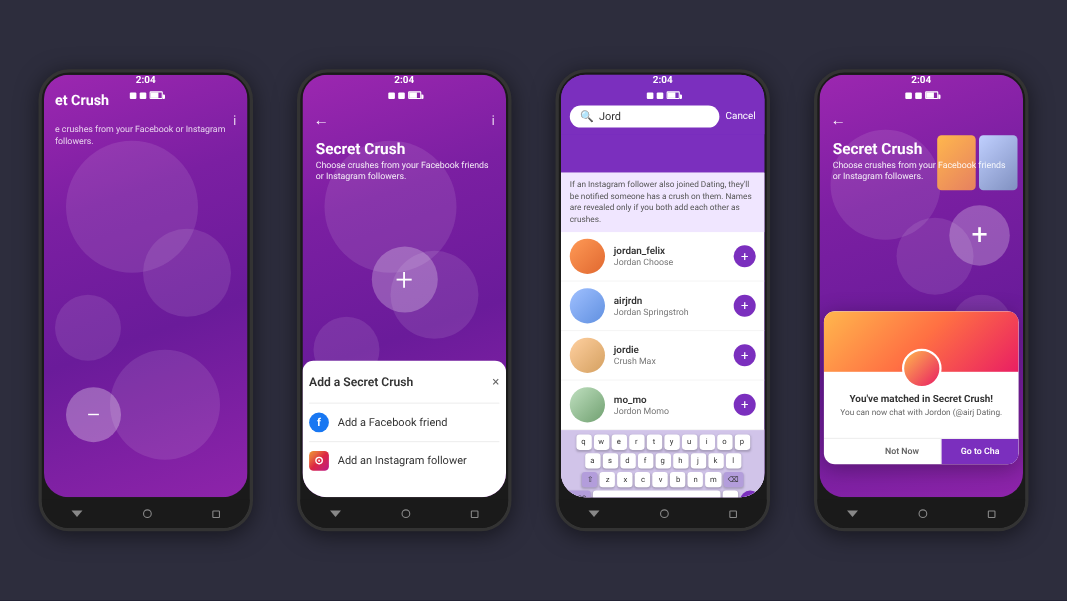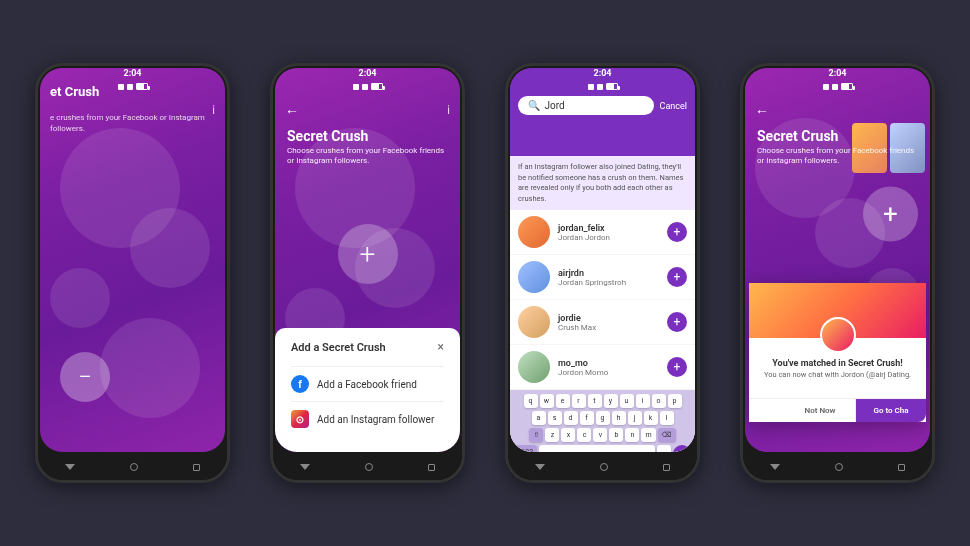--- a/index.html
+++ b/index.html
@@ -137,21 +137,21 @@
     .bottom-sheet-overlay {
       position: absolute;
       bottom: 0;
       left: 0;
       right: 0;
       z-index: 10;
     }
     .bottom-sheet {
       background: white;
       border-radius: 10px 10px 0 0;
-      padding: 12px 16px 16px;
+      padding: 12px 6px 16px;
     }
     .sheet-header {
       display: flex;
       align-items: center;
       justify-content: space-between;
       margin-bottom: 12px;
     }
     .sheet-title { font-size: 11px; font-weight: 600; color: #333; }
     .close-x { font-size: 12px; color: #666; }
     .sheet-item {
@@ -217,21 +217,21 @@
       border-radius: 22px;
       margin: 2px;
       position: relative;
     }
     .match-card {
       position: absolute;
       bottom: 30px;
       left: 4px;
       right: 4px;
       background: white;
-      border-radius: 0;
+      border-radius: 10px;
       box-shadow: 0 4px 20px rgba(0,0,0,0.3);
       z-index: 20;
       overflow: hidden;
     }
     .match-card-photo {
       width: 100%;
       height: 55px;
       background: linear-gradient(135deg, #ffb74d, #ff8a65, #e91e63, #9c27b0);
       position: relative;
     }
@@ -396,21 +396,21 @@
           <span class="cancel-btn">Cancel</span>
         </div>
       </div>
       <div class="white-bg">
         <div class="notice-box">If an Instagram follower also joined Dating, they'll be notified someone has a crush on them. Names are revealed only if you both add each other as crushes.</div>
         <div class="user-list">
           <div class="user-item">
             <div class="avatar av1"></div>
             <div class="user-info">
               <div class="user-name">jordan_felix</div>
-              <div class="user-sub">Jordan Jordon</div>
+              <div class="user-sub">Jordan Choose</div>
             </div>
             <div class="plus-btn">+</div>
           </div>
           <div class="user-item">
             <div class="avatar av2"></div>
             <div class="user-info">
               <div class="user-name">airjrdn</div>
               <div class="user-sub">Jordan Springstroh</div>
             </div>
             <div class="plus-btn">+</div>

